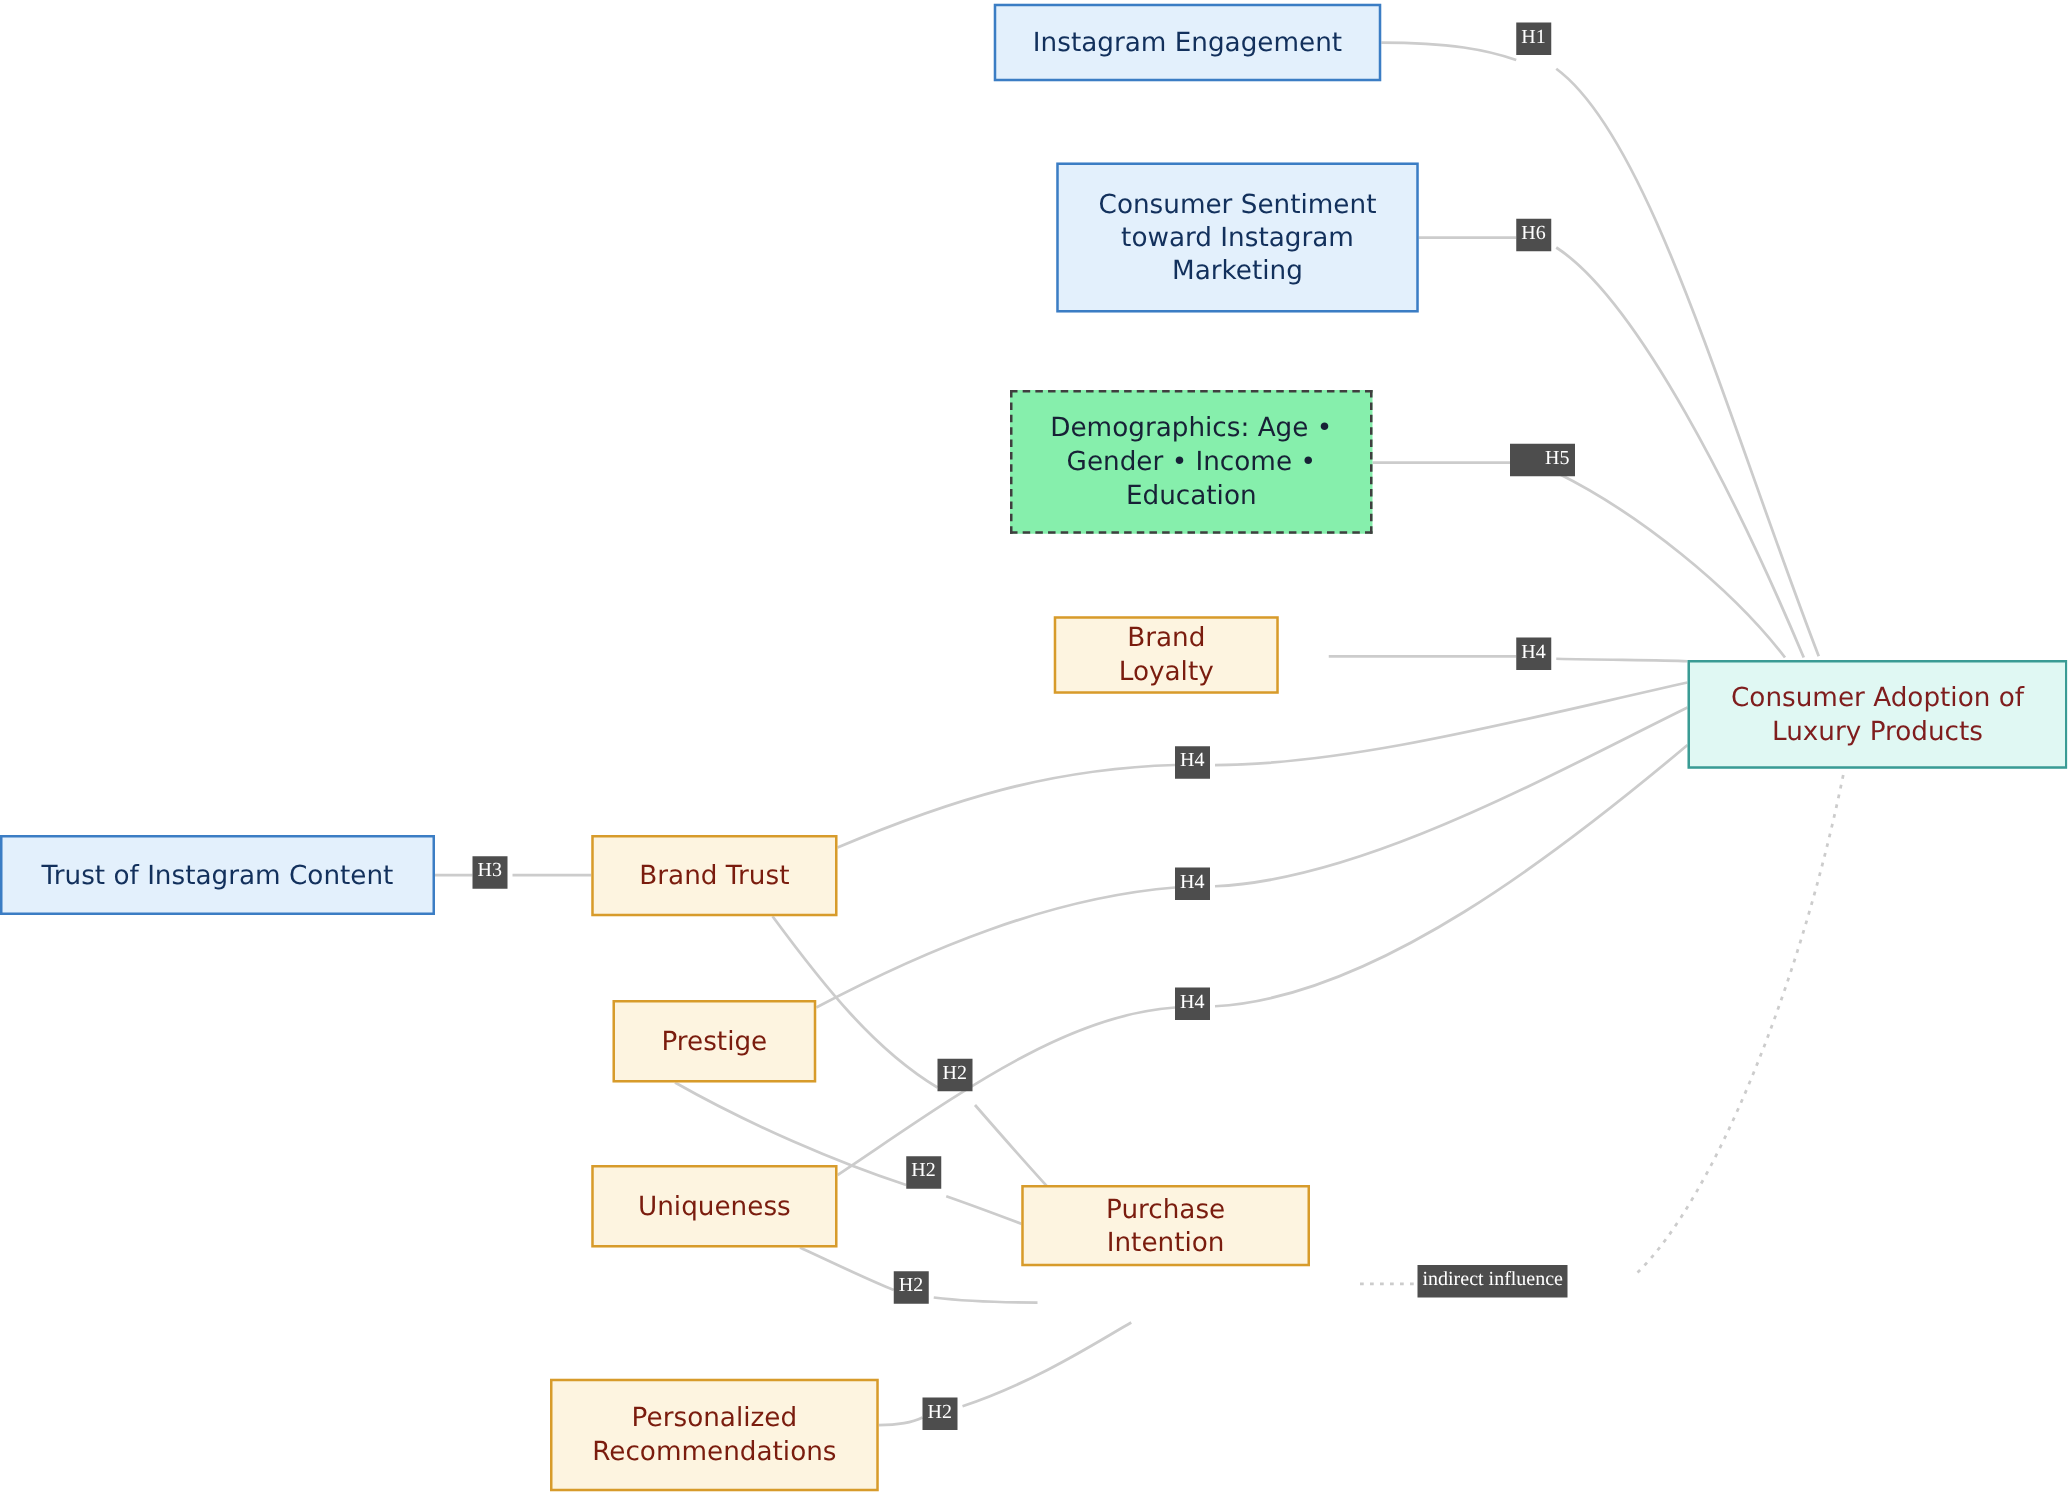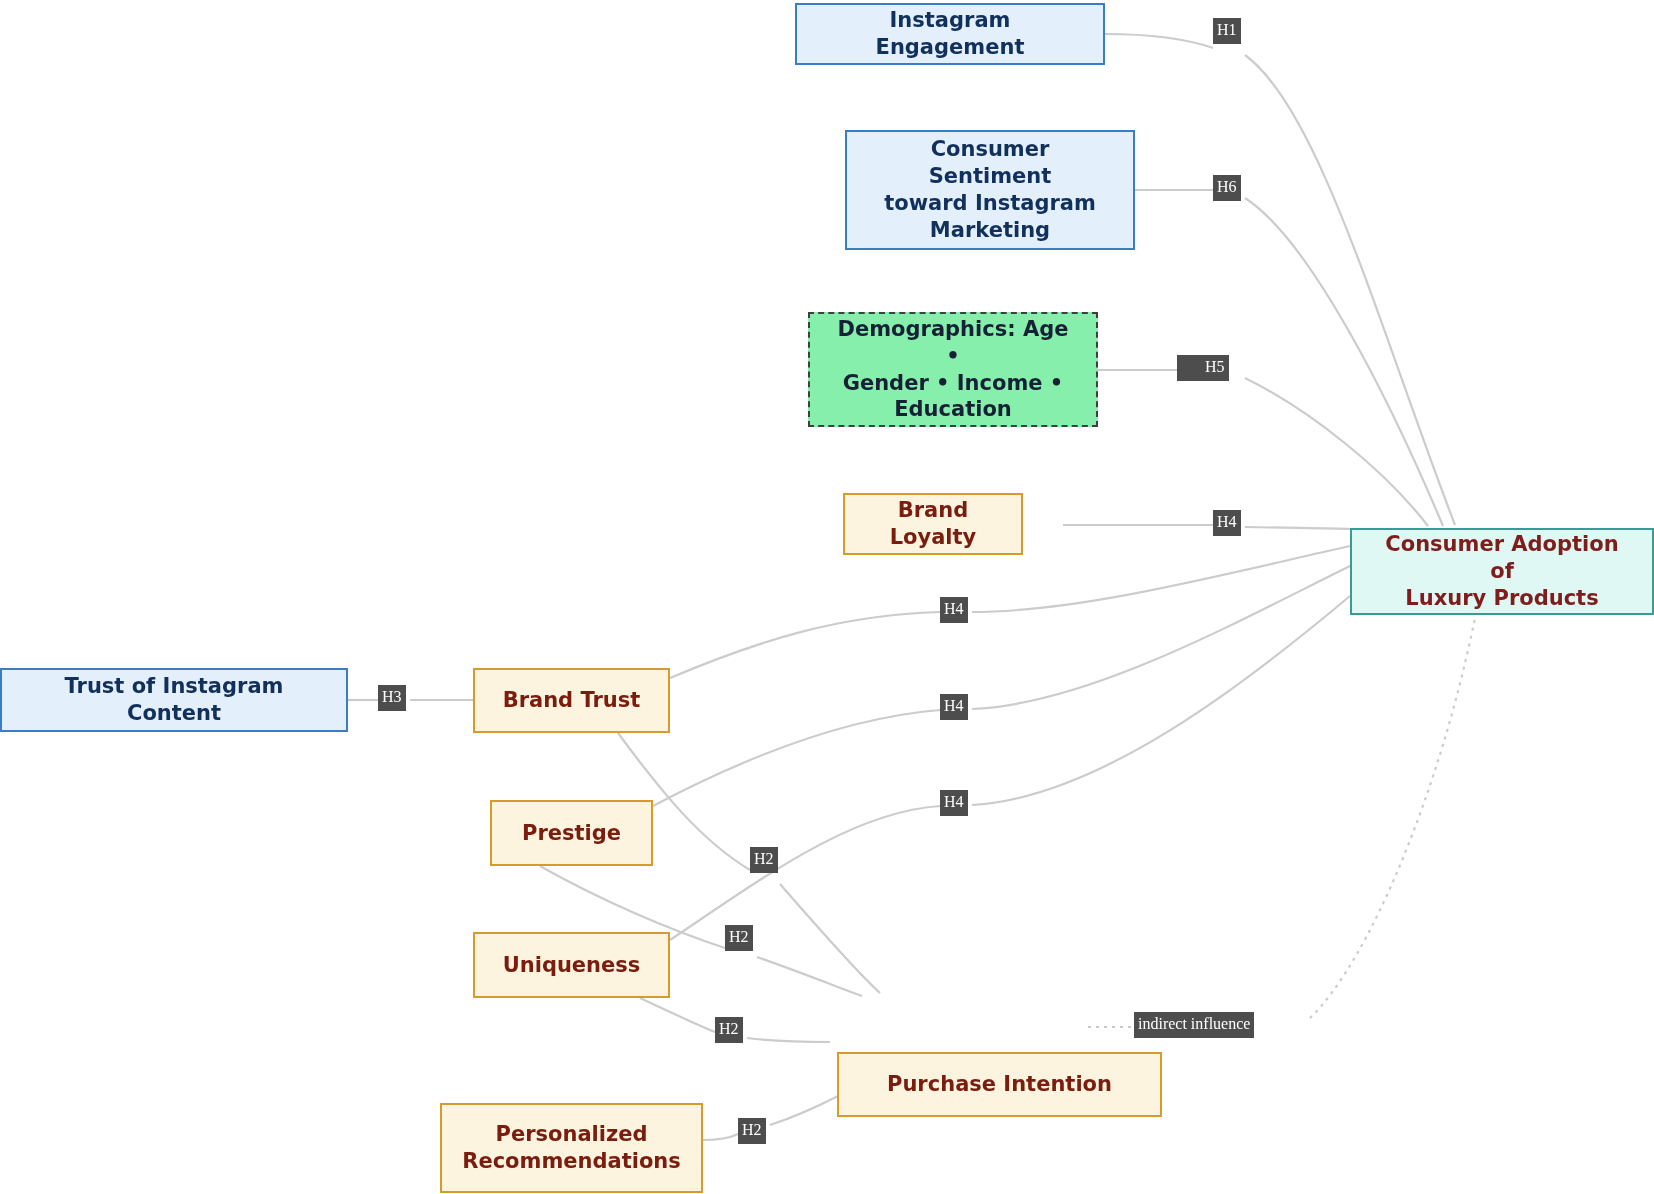--- a/index.html
+++ b/index.html
@@ -26,21 +26,20 @@
   .node {
     position: absolute;
     box-sizing: border-box;
     display: flex;
     align-items: center;
     justify-content: center;
     text-align: center;
     line-height: 1.28;
     padding: 4px 24px;
     white-space: pre-line;
-    font-weight: bold;
   }
   .node.blue {
     background: #e3f0fc;
     border: 2px solid #3b7dc4;
     color: #12305c;
     font-size: 21px;
   }
   .node.dashed {
     background: #86efac;
     border: 2px dashed #3f3f3f;
@@ -135,33 +134,33 @@
   <div class="node amber" style="left:843px; top:493px; width:180px; height:62px;">Brand Loyalty</div>
 
   <div class="node blue" style="left:0px; top:668px; width:348px; height:64px;">Trust of Instagram Content</div>
 
   <div class="node amber" style="left:473px; top:668px; width:197px; height:65px;">Brand Trust</div>
 
   <div class="node amber" style="left:490px; top:800px; width:163px; height:66px;">Prestige</div>
 
   <div class="node amber" style="left:473px; top:932px; width:197px; height:66px;">Uniqueness</div>
 
-  <div class="node amber" style="left:817px; top:1052px; width:325px; height:65px;margin-left:20px;">Purchase Intention</div>
+  <div class="node amber" style="left:817px; top:948px; width:231px; height:65px;">Purchase Intention</div>
 
   <div class="node amber" style="left:440px; top:1103px; width:263px; height:90px;">Personalized
 Recommendations</div>
 
   <div class="node mint" style="left:1350px; top:528px; width:304px; height:87px;">Consumer Adoption of
 Luxury Products</div>
 
   <div class="edge-label" style="left:1213px; top:18px;">H1</div>
 
   <div class="edge-label" style="left:1213px; top:175px;">H6</div>
 
-  <div class="edge-label" style="left:1177px; top:355px;padding-left:28px;">H5</div>
+  <div class="edge-label" style="left:1208px; top:355px;padding-left:28px;">H5</div>
 
   <div class="edge-label" style="left:1213px; top:510px;">H4</div>
 
   <div class="edge-label" style="left:378px; top:685px;">H3</div>
 
   <div class="edge-label" style="left:940px; top:597px;">H4</div>
 
   <div class="edge-label" style="left:940px; top:694px;">H4</div>
 
   <div class="edge-label" style="left:940px; top:790px;">H4</div>

